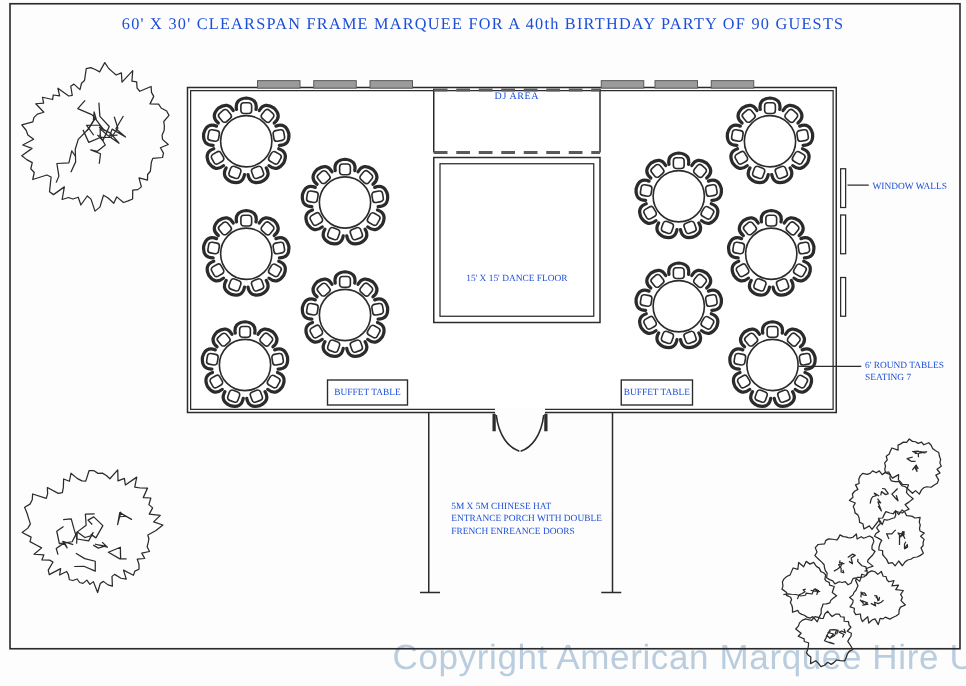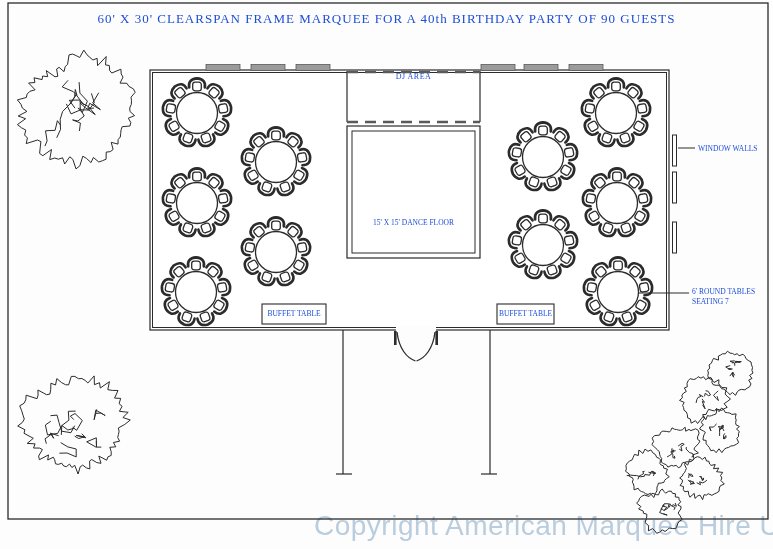--- a/index.html
+++ b/index.html
@@ -509,13 +509,18 @@
   <div class="cad title">60' X 30' CLEARSPAN FRAME MARQUEE FOR A 40th BIRTHDAY PARTY OF 90 GUESTS</div>
   <div class="cad dj">DJ AREA</div>
   <div class="cad dance">15' X 15' DANCE FLOOR</div>
   <div class="cad buffetL">BUFFET TABLE</div>
   <div class="cad buffetR">BUFFET TABLE</div>
   <div class="cad winwalls">WINDOW WALLS</div>
   <div class="cad tnote">
     <div>6' ROUND TABLES</div>
     <div>SEATING 7</div>
   </div>
+  <div class="cad pnote">
+    <div>5M X 5M CHINESE HAT</div>
+    <div>ENTRANCE PORCH WITH DOUBLE</div>
+    <div>FRENCH ENREANCE DOORS</div>
+  </div>
 </div>
 
 </body></html>

